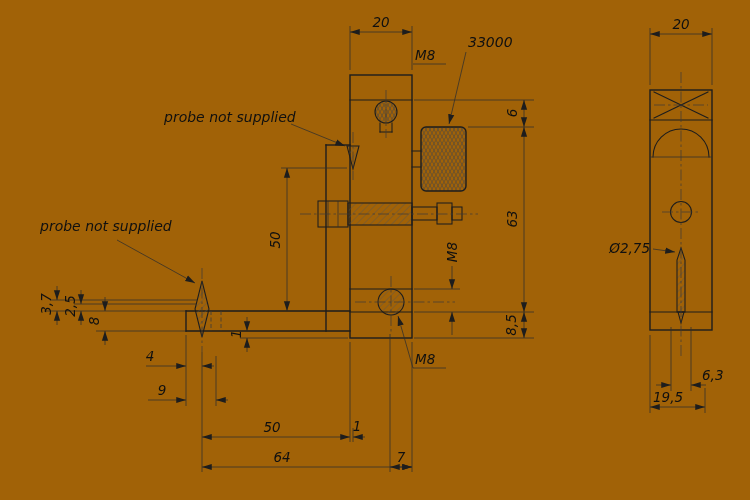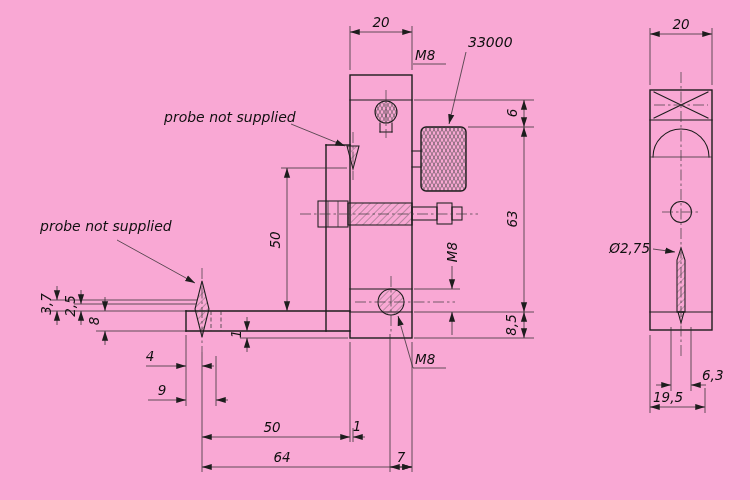--- a/index.html
+++ b/index.html
@@ -1,16 +1,16 @@
 <!DOCTYPE html>
 <html><head>
 <meta charset="utf-8">
 <style>
   html,body{margin:0;padding:0;background:#ffffff;}
-  .sheet{width:750px;height:500px;background:#f9a8d4;position:relative;overflow:hidden;}
+  .sheet{width:750px;height:500px;background:#a16207;position:relative;overflow:hidden;}
   svg{display:block;}
   .edge{stroke:#1d1d1d;stroke-width:1.4;stroke-linecap:square;}
   .edge2{stroke:#1d1d1d;stroke-width:1.05;stroke-linecap:square;}
   .thin{stroke:#2e2e2e;stroke-width:0.75;}
   .dim{stroke:#2e2e2e;stroke-width:0.75;}
   .cl{stroke:#3a3a3a;stroke-width:0.7;stroke-dasharray:11 3 2.5 3;}
   .hid{stroke:#3a3a3a;stroke-width:0.8;stroke-dasharray:4 2.5;}
   text{font-family:"DejaVu Sans","Liberation Sans",sans-serif;fill:#101010;}
   .dtxt{font-size:13.5px;font-style:italic;}
   .note{font-size:14px;font-style:italic;}

